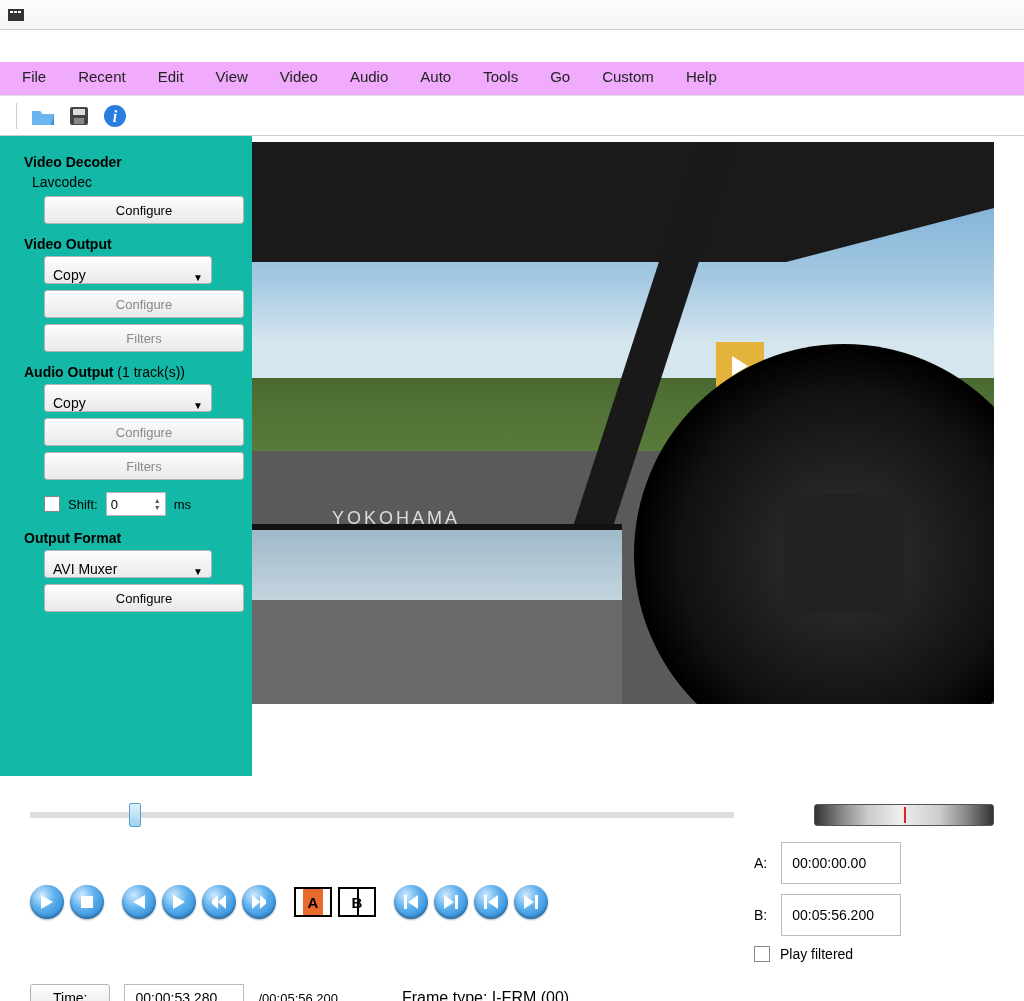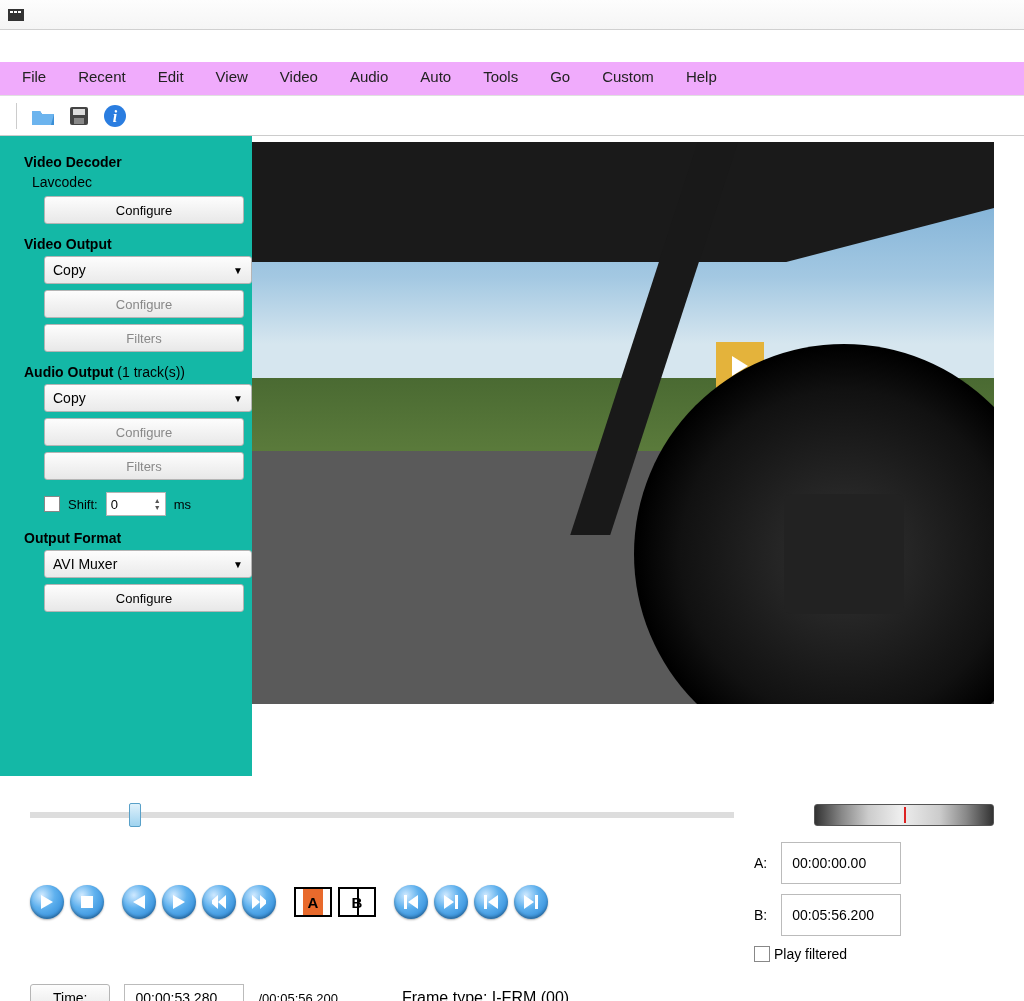--- a/index.html
+++ b/index.html
@@ -63,25 +63,25 @@
   background: linear-gradient(#fdfdfd,#e8e8e8);
   border:1px solid #b5b5b5;
   border-radius:3px;
   font-size:13px;
   display:flex;align-items:center;justify-content:center;
   margin:4px 0 12px 20px;
   cursor:default;
 }
 .btn.disabled { color:#888; }
 .combo {
-  width:208px;height:28px;
+  width:168px;height:28px;
   background: linear-gradient(#fdfdfd,#eaeaea);
   border:1px solid #b5b5b5;
   border-radius:3px;
-  display:flex;align-items:center;justify-content:space-between;
+  display:flex;align-items:flex-end;justify-content:space-between;
   padding:0 8px;
   margin:4px 0 6px 20px;
   font-size:14px;
 }
 .combo .arrow { font-size:10px;}
 .shift-row { display:flex; align-items:center; gap:8px; margin:6px 0 14px 20px;}
 .checkbox { width:16px;height:16px;border:1px solid #888;background:#fff;display:inline-block;}
 .spin { width:60px;height:24px;border:1px solid #b5b5b5;display:flex;align-items:center;justify-content:space-between;padding:0 4px;background:#fff;}
 .spin .arrows{display:flex;flex-direction:column;font-size:7px;line-height:7px;color:#555;}
 .video-area {
@@ -121,21 +121,21 @@
 .marker-btn{width:38px;height:30px;border:2px solid #000;display:flex;align-items:center;justify-content:center;font-weight:bold;font-size:15px;background:#fff;}
 .marker-btn.a{background:linear-gradient(90deg,#fff 20%,#e86a2c 20%,#e86a2c 80%,#fff 80%);}
 .marker-btn.b{background:linear-gradient(90deg,#fff 20%,#fff 50%,#000 50%,#000 55%,#fff 55%);}
 .right-panel{ margin-left:auto; display:flex;flex-direction:column;gap:10px; width:240px;}
 .ab-row{display:flex;align-items:center;gap:14px;font-size:14px;}
 .time-box{padding:12px 10px;border:1px solid #bbb;background:#fff;min-width:120px;font-size:14px;}
 .bottom-row{ padding: 12px 30px; display:flex; align-items:center; gap:14px;}
 .label-btn{padding:5px 22px;background:linear-gradient(#fdfdfd,#e8e8e8);border:1px solid #b5b5b5;border-radius:3px;font-size:14px;}
 .readonly-box{padding:5px 10px;border:1px solid #bbb;background:#fff;font-size:14px;min-width:120px;text-decoration:underline;}
 .frametype{font-size:16px;margin-left:50px;}
-.pf-row{display:flex;align-items:center;gap:4px;font-size:14px;}
+.pf-row{display:flex;align-items:center;gap:10px;font-size:14px;}
 </style>
 </head>
 <body>
 
 <div class="titlebar">
   <span class="app-icon">
     <svg width="18" height="18" viewBox="0 0 18 18">
         <rect x="1" y="3" width="16" height="12" fill="#333"></rect>
         <rect x="3" y="5" width="3" height="2" fill="#fff"></rect>
         <rect x="7" y="5" width="3" height="2" fill="#fff"></rect>
@@ -232,20 +232,25 @@
     <div class="video-frame">
       <div class="sky"></div>
       <div class="hill"></div>
       <div class="track"></div>
       <div class="sign"></div>
       <div class="car-yellow"></div>
       <div class="tagline">Jens Klingmann</div>
       <div class="tagline" style="top:252px;right:60px">● Alguersuari</div>
       <div class="roof"></div>
       <div class="pillar"></div>
+      <div class="mirror-panel">
+        <div class="mtext">YOKOHAMA</div>
+        <div class="msky"></div>
+          <div class="mtrack"></div>
+      </div>
       <div class="wheel"></div>
     </div>
   </div>
 </div>
 
 <div class="timeline-row">
   <div class="timeline">
     <div class="thumb" style="left: 14%;"></div>
   </div>
   <div class="jog"></div>

